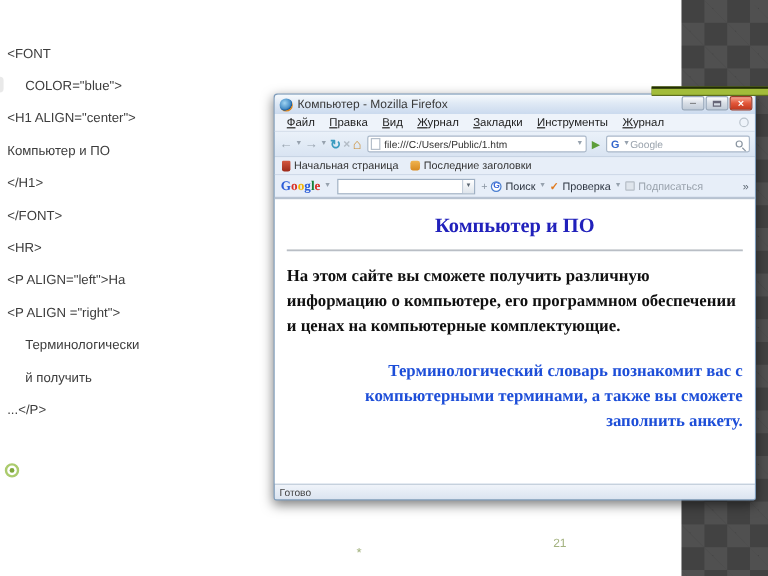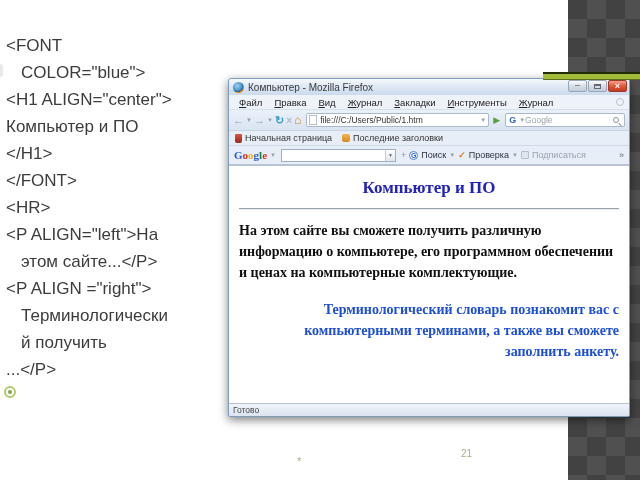--- a/index.html
+++ b/index.html
@@ -22,21 +22,21 @@
 
   
   .green-bar {
     position:absolute; left:543px; top:72px; width:97px; height:7px;
     background:#a2bc3a; border-top:2px solid #222d06;
     box-shadow:0 1px 0 #5c6e1e; z-index:6;
   }
 
   
   .code { position:absolute; left:6px; top:32px; width:220px;
-          font-size:17px; line-height:27px; color:#3c3c3c; }
+          font-size:11px; line-height:27px; color:#3c3c3c; }
   .code .line { white-space:pre; }
   .code .ind { padding-left:15px; }
 
   .edge-mark { position:absolute; left:0; top:64px; width:3px; height:13px;
                background:#e9e9e9; border-radius:0 3px 3px 0; }
 
   .bullet { position:absolute; left:4px; top:386px; width:12px; height:12px;
             border:2px solid #abcb6d; border-radius:50%; }
   .bullet::after { content:""; position:absolute; left:2px; top:2px;
                    width:4px; height:4px; background:#7fa83c; border-radius:50%; }
@@ -156,21 +156,20 @@
 
 <div class="code">
   <div class="line">&lt;FONT</div>
   <div class="line ind">COLOR="blue"&gt;</div>
   <div class="line">&lt;H1 ALIGN="center"&gt;</div>
   <div class="line">Компьютер и ПО</div>
   <div class="line">&lt;/H1&gt;</div>
   <div class="line">&lt;/FONT&gt;</div>
   <div class="line">&lt;HR&gt;</div>
   <div class="line">&lt;P ALIGN="left"&gt;На</div>
-  <div class="line ind">этом сайте...&lt;/P&gt;</div>
   <div class="line">&lt;P ALIGN ="right"&gt;</div>
   <div class="line ind">Терминологически</div>
   <div class="line ind">й получить</div>
   <div class="line">...&lt;/P&gt;</div>
 </div>
 
 <div class="bullet"></div>
 
 <div class="window">
 

